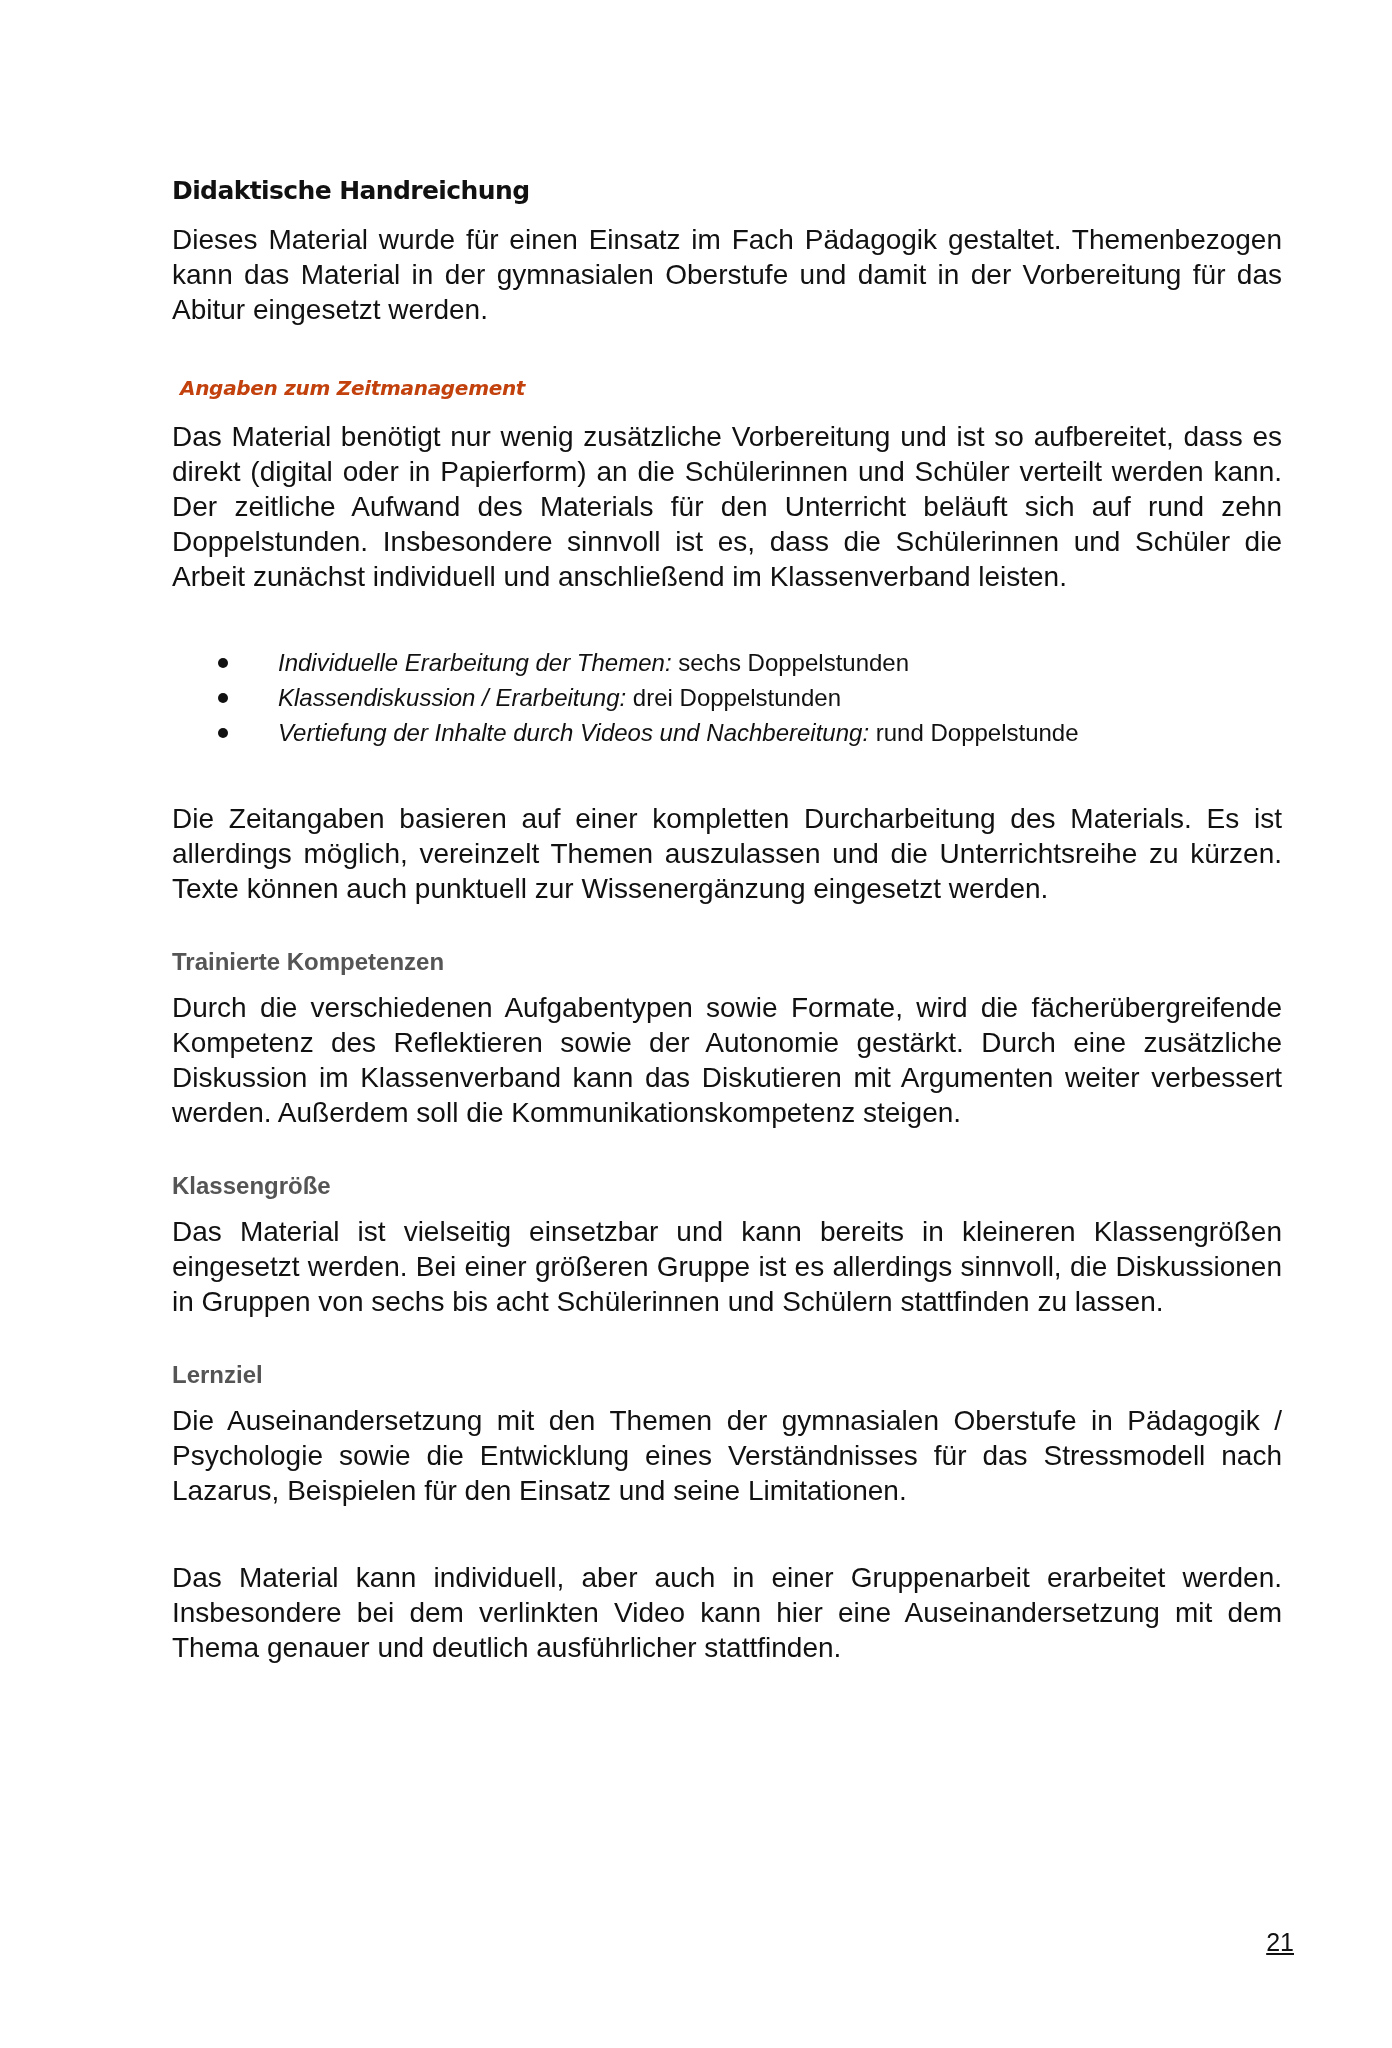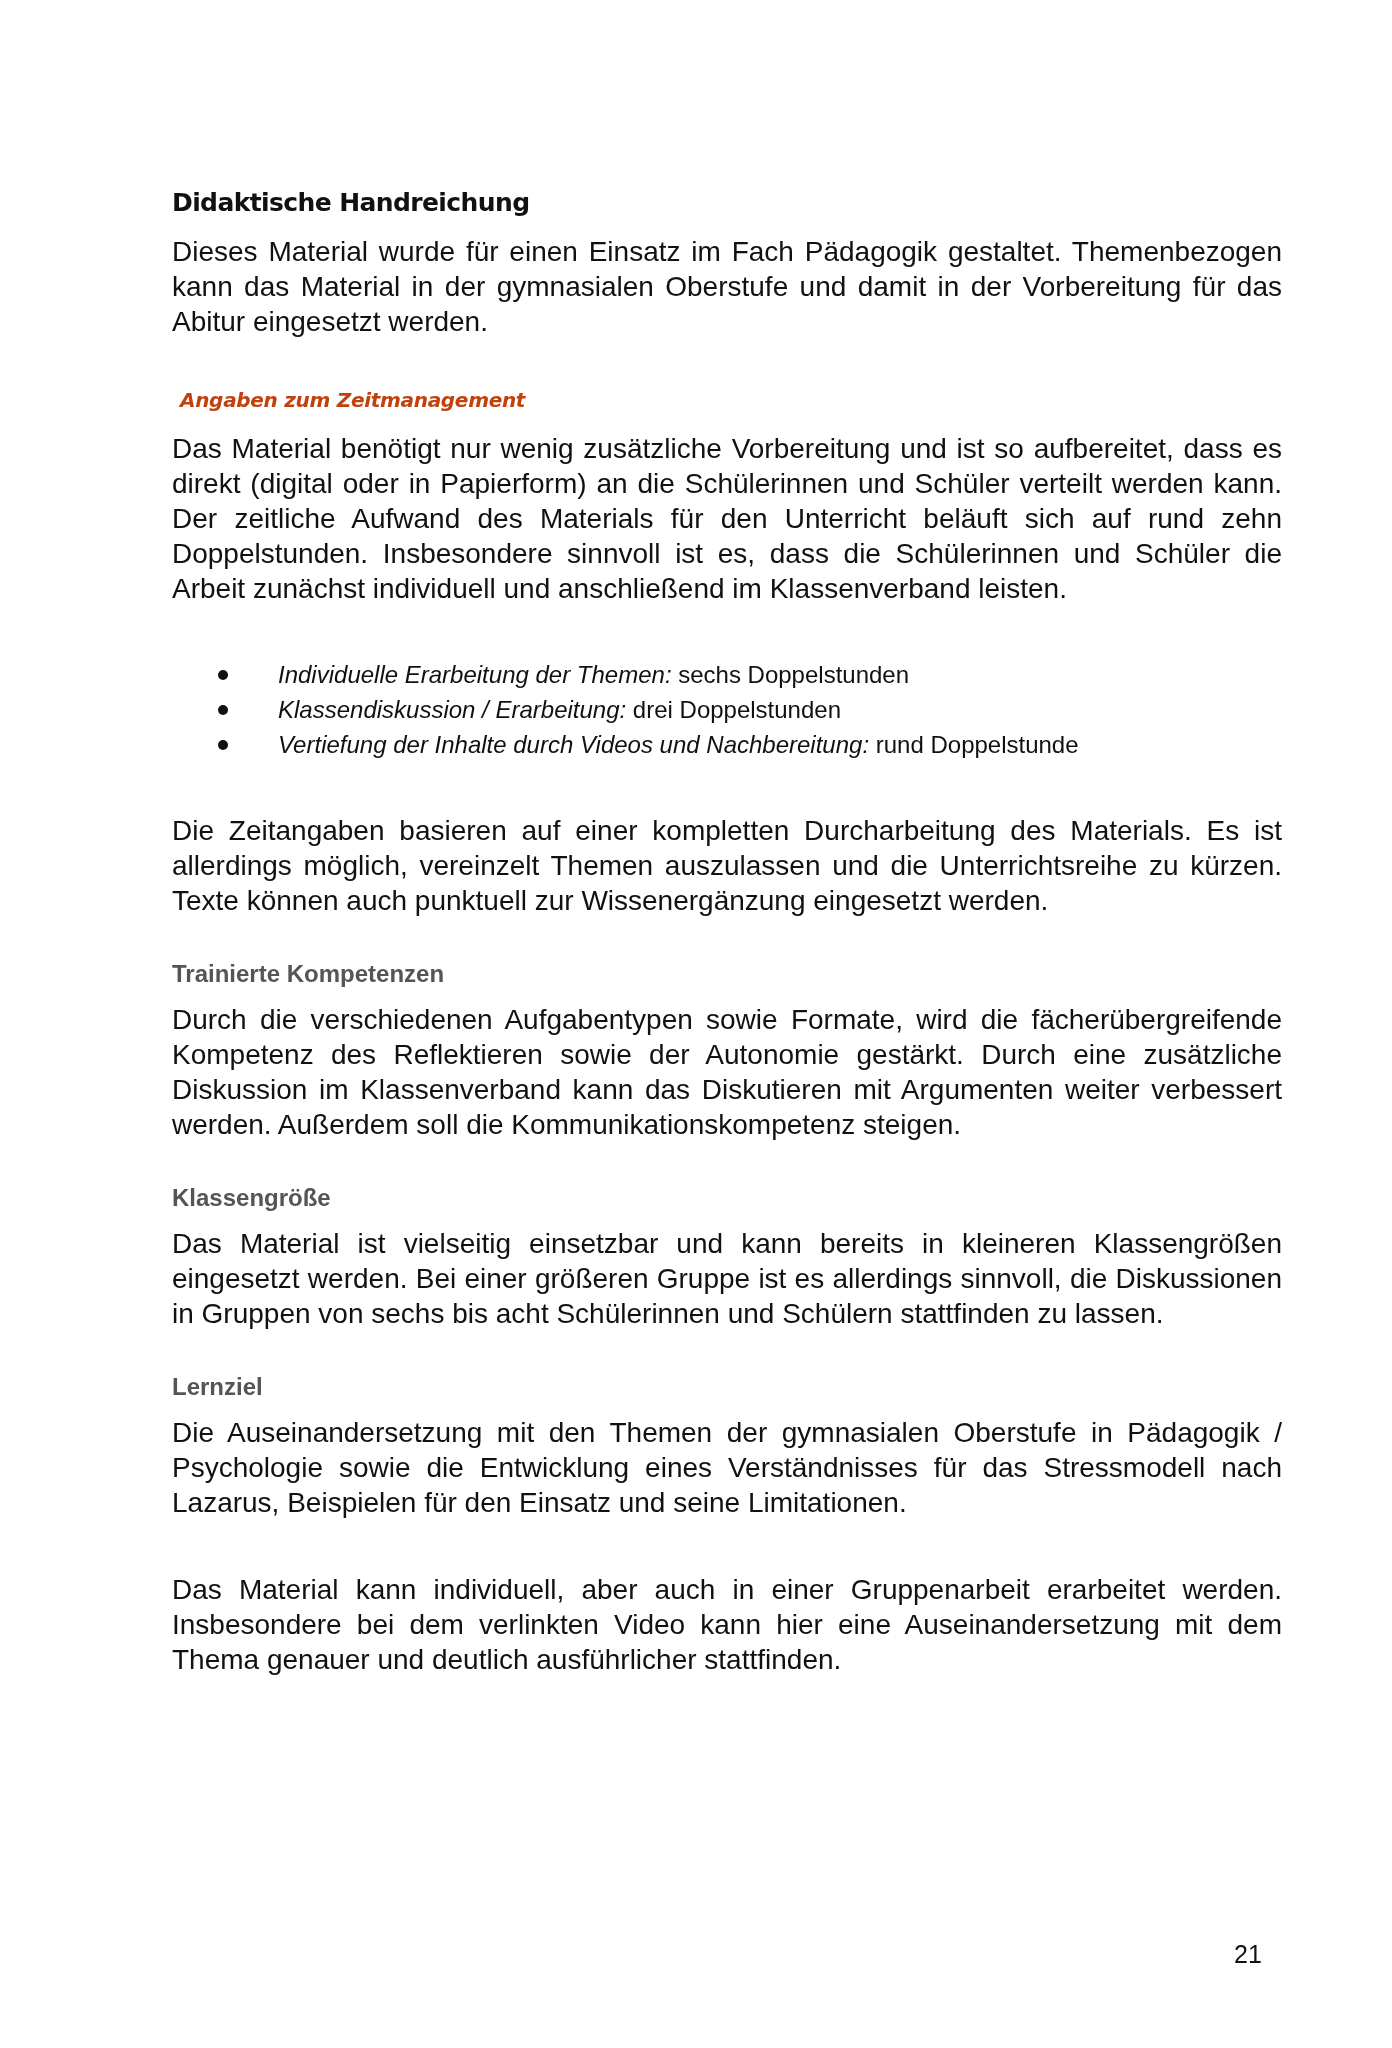--- a/index.html
+++ b/index.html
@@ -1,17 +1,17 @@
 <!DOCTYPE html>
 <html><head>
 <meta charset="utf-8">
 <style>
   html, body { margin:0; padding:0; background:#ffffff; }
   body { width:1392px; height:2048px; position:relative; overflow:hidden; }
-  .page { position:absolute; left:0; top:12px; width:1392px; height:1508px; background:#fff; }
+  .page { position:absolute; left:0; top:0; width:1392px; height:1508px; background:#fff; }
   .content { position:absolute; left:172px; top:174px; width:1110px; }
   .title {
     font-family:"DejaVu Sans", sans-serif; font-weight:bold; font-size:25px;
     color:#111; margin:0; line-height:34px; letter-spacing:-0.6px;
   }
   p.body {
     font-family:"Liberation Sans", sans-serif; font-size:28px; line-height:35px;
     color:#111; margin:0; text-align:justify; text-align-last:left;
   }
   .sub-italic {
@@ -29,22 +29,22 @@
   }
   ul.bullets li .dot {
     position:absolute; left:29px; top:13px; width:10px; height:10px; border-radius:50%; background:#111;
   }
   ul.bullets li em { font-style:italic; }
   .gap-title { height:14px; }
   .gap-sec { height:40px; }
   .gap-sub { height:12px; }
   .gap-list { height:34px; }
   .pagenum {
-    position:absolute; left:1234px; top:1928px; width:60px; 
-    font-family:"Liberation Sans", sans-serif; font-size:25px; color:#111;
+    position:absolute; left:1234px; top:1928px; width:60px; text-align:right;
+    font-family:"Liberation Sans", sans-serif; font-size:25px; color:#111;text-decoration:underline;
   }
 </style>
 </head>
 <body>
 
 <div class="page">
   <div class="content">
 
     <h1 class="title">Didaktische Handreichung</h1>
     <div class="gap-title"></div>

